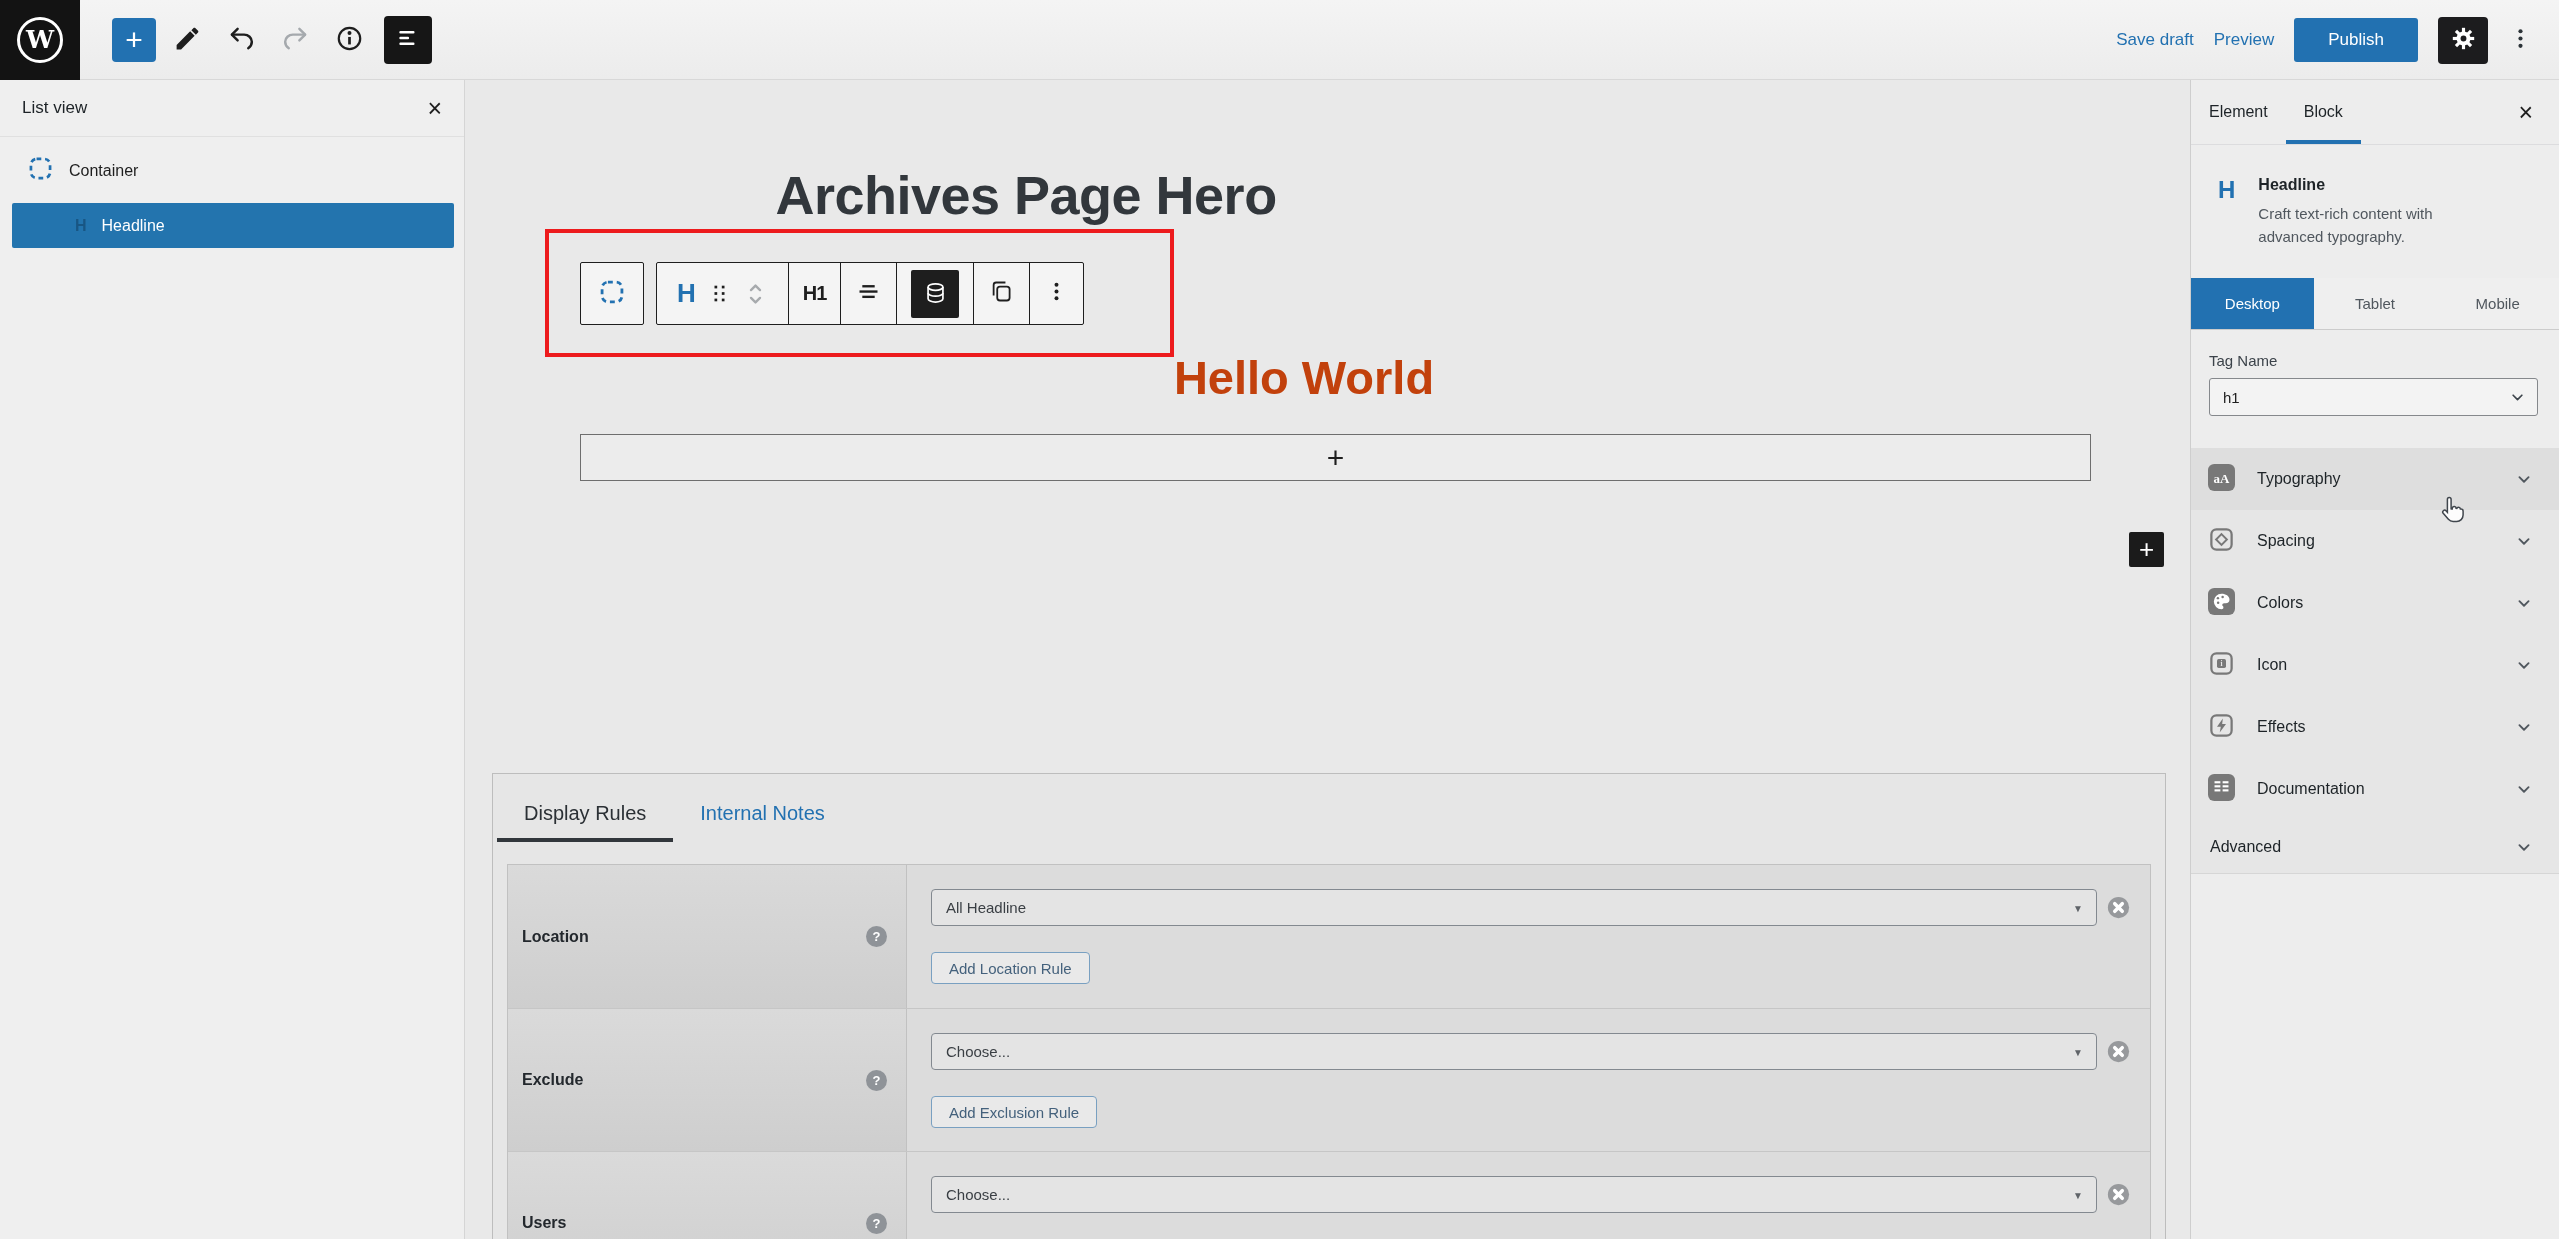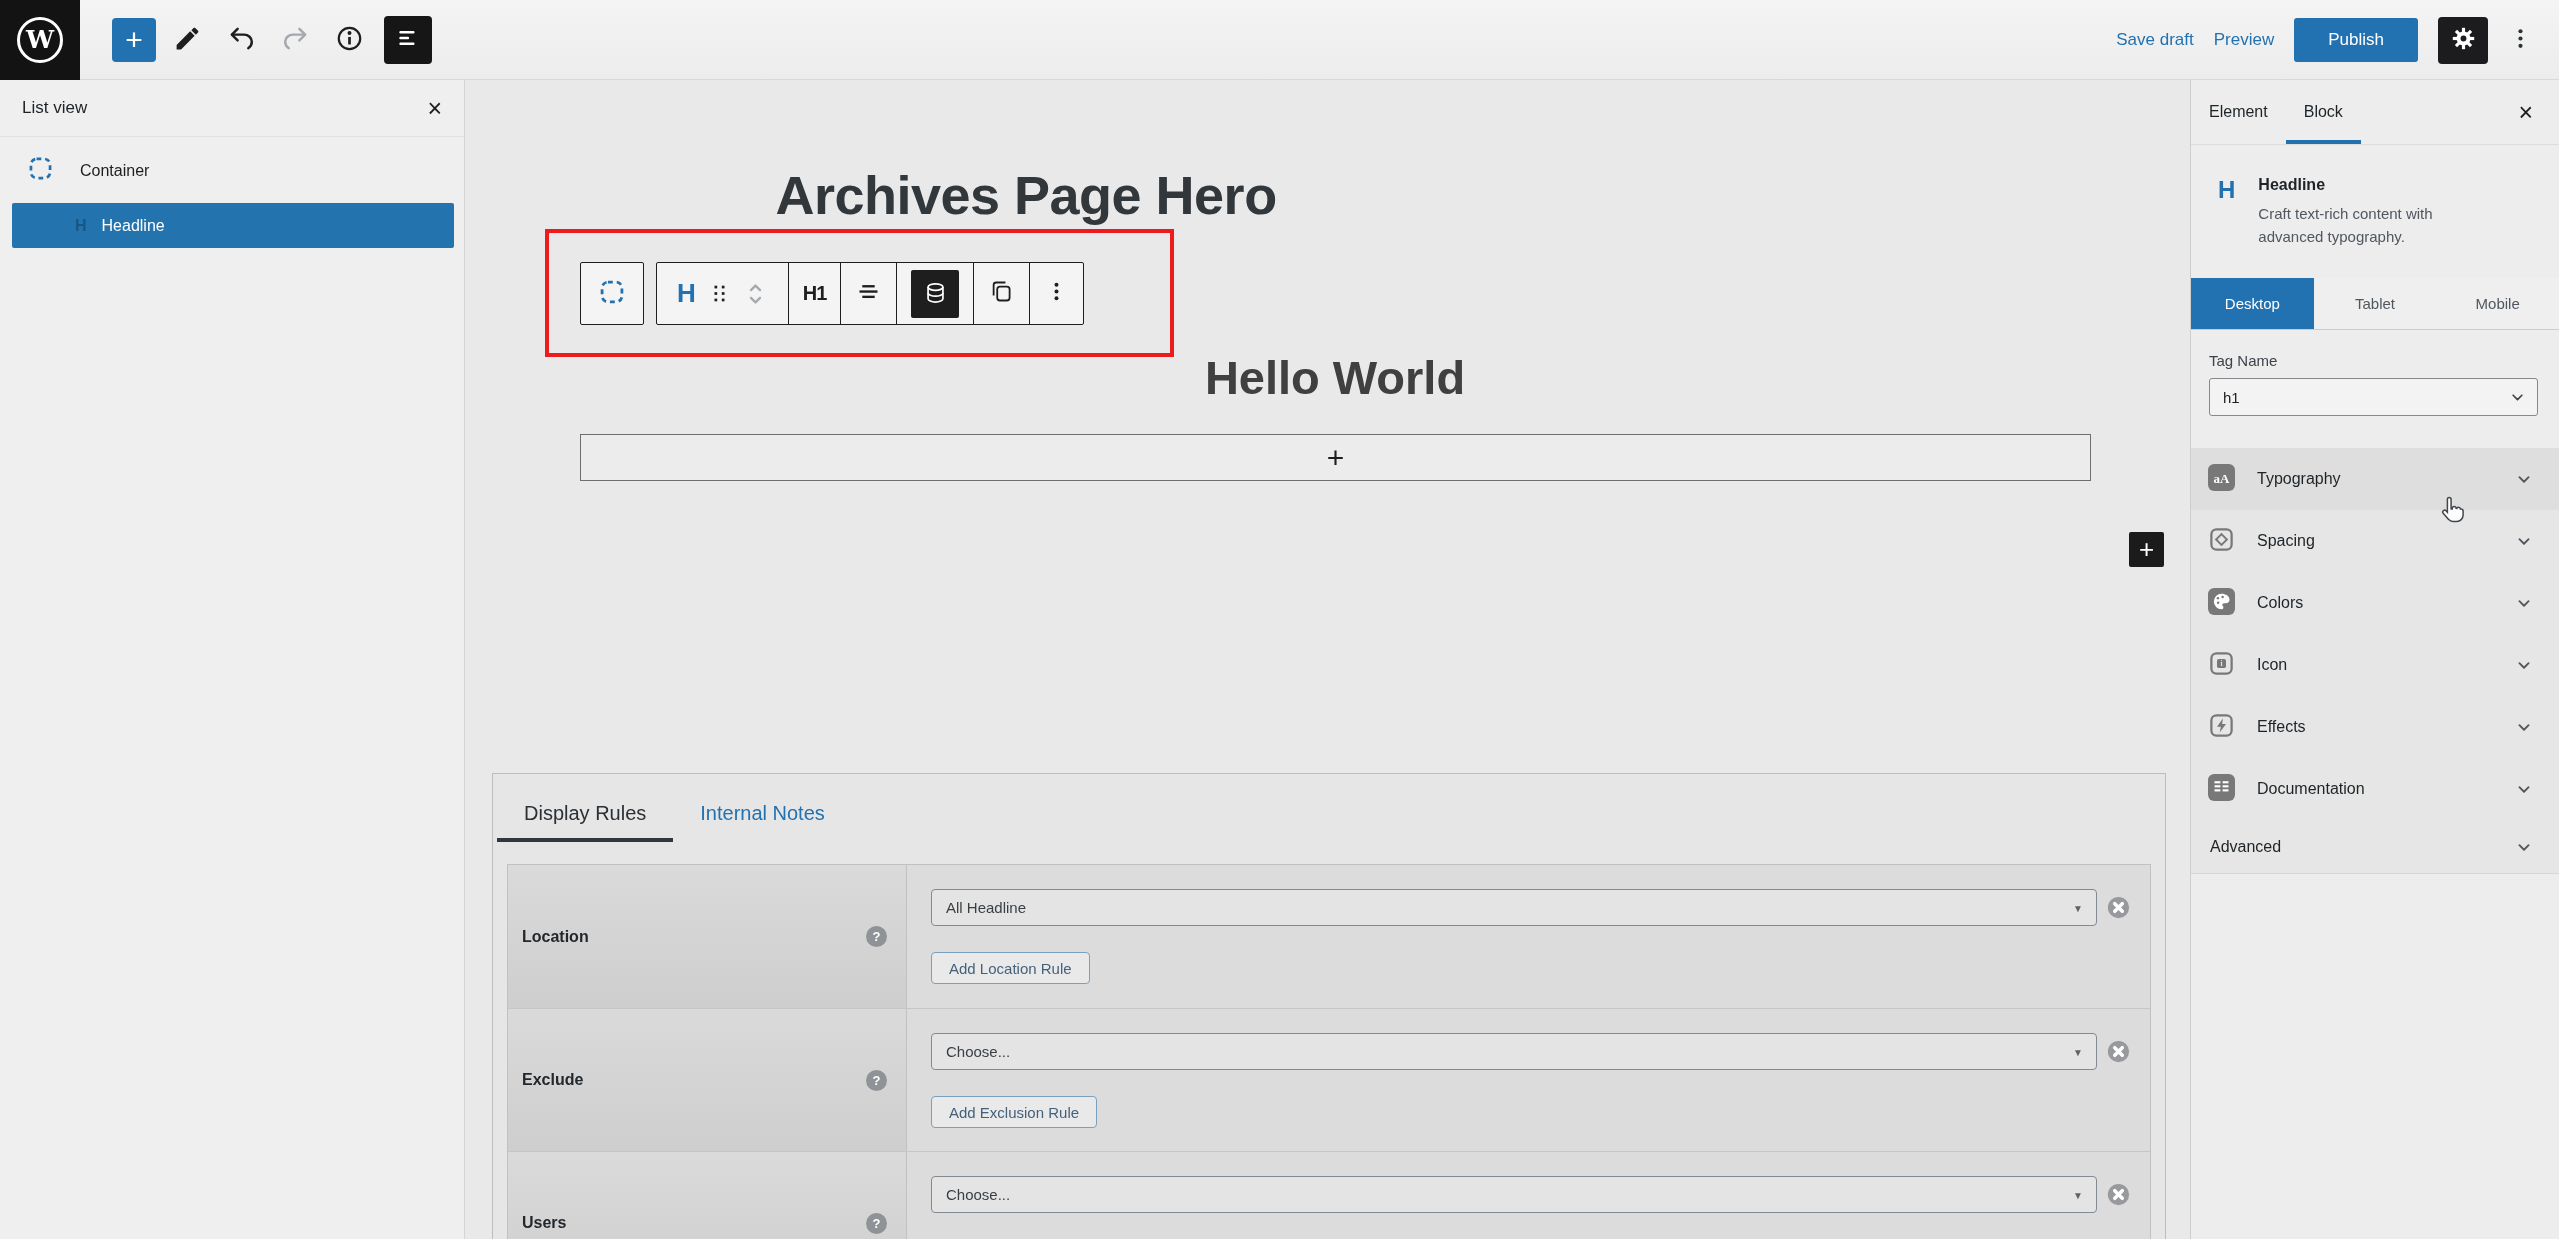--- a/index.html
+++ b/index.html
@@ -27,31 +27,31 @@
   .publish-btn { background:#2271b1; color:#fff; font-size:17px; padding:12px 34px; border-radius:3px; border:none; }
   .gear-btn { width:50px; height:47px; background:#1c1c1e; border-radius:4px;
     display:flex; align-items:center; justify-content:center; }
 
   
   .list-view { position:absolute; left:0; top:80px; width:465px; bottom:0;
     background:#efefef; border-right:1px solid #d5d5d5; z-index:20; }
   .lv-header { height:57px; display:flex; align-items:center; justify-content:space-between;
     padding:0 22px 0 22px; border-bottom:1px solid #e0e0e0; font-size:17px; color:#1d2327; }
   .lv-close { font-size:25px; color:#1e1e1e; cursor:pointer; line-height:1; }
-  .lv-item { display:flex; align-items:center; gap:26px; padding:18px 0 10px 27px; font-size:16px; color:#1e1e1e; }
+  .lv-item { display:flex; align-items:center; gap:15px; padding:18px 0 10px 27px; font-size:16px; color:#1e1e1e; }
   .lv-item-selected { margin:7px 10px 0 12px; height:45px; background:#2374ae; border-radius:2px;
     display:flex; align-items:center; color:#fff; font-size:16px; }
   .lv-h-faint { margin-left:63px; font-weight:bold; font-size:16px; color:rgba(16,62,98,0.55); }
   .lv-sel-label { margin-left:15px; }
 
   
   .post-title { position:absolute; left:1026px; top:164px; transform:translateX(-50%);
     font-size:54px; color:#32373c; white-space:nowrap; letter-spacing:-0.5px; }
-  .hello-headline { position:absolute; left:1335px; top:350px; transform:translateX(-50%);
-    font-size:47px; color:#404040; white-space:nowrap; }
+  .hello-headline { position:absolute; left:1304px; top:350px; transform:translateX(-50%);
+    font-size:47px; color:#c2410c; white-space:nowrap; }
   .red-box { position:absolute; left:545px; top:229px; width:629px; height:128px;
     border:4px solid #ed1b1d; z-index:12; pointer-events:none; }
   .block-toolbar { position:absolute; left:580px; top:262px; height:63px; display:flex; gap:12px; z-index:11; }
   .tb-group { background:#f4f4f4; border:1.5px solid #1e1e1e; border-radius:2px; display:flex; align-items:stretch; }
   .tb-single { width:64px; align-items:center; justify-content:center; }
   .tb-seg { display:flex; align-items:center; justify-content:center; border-left:1px solid #1e1e1e; padding:0 14px; }
   .tb-seg:first-child { border-left:none; }
   .tb-h-letter { color:#2271b1; font-weight:bold; font-size:26px; padding:0 6px; }
   .tb-h1 { font-weight:bold; font-size:20px; color:#1e1e1e; letter-spacing:-1px; }
   .tb-icon-btn { display:flex; align-items:center; justify-content:center; padding:0 5px; }

